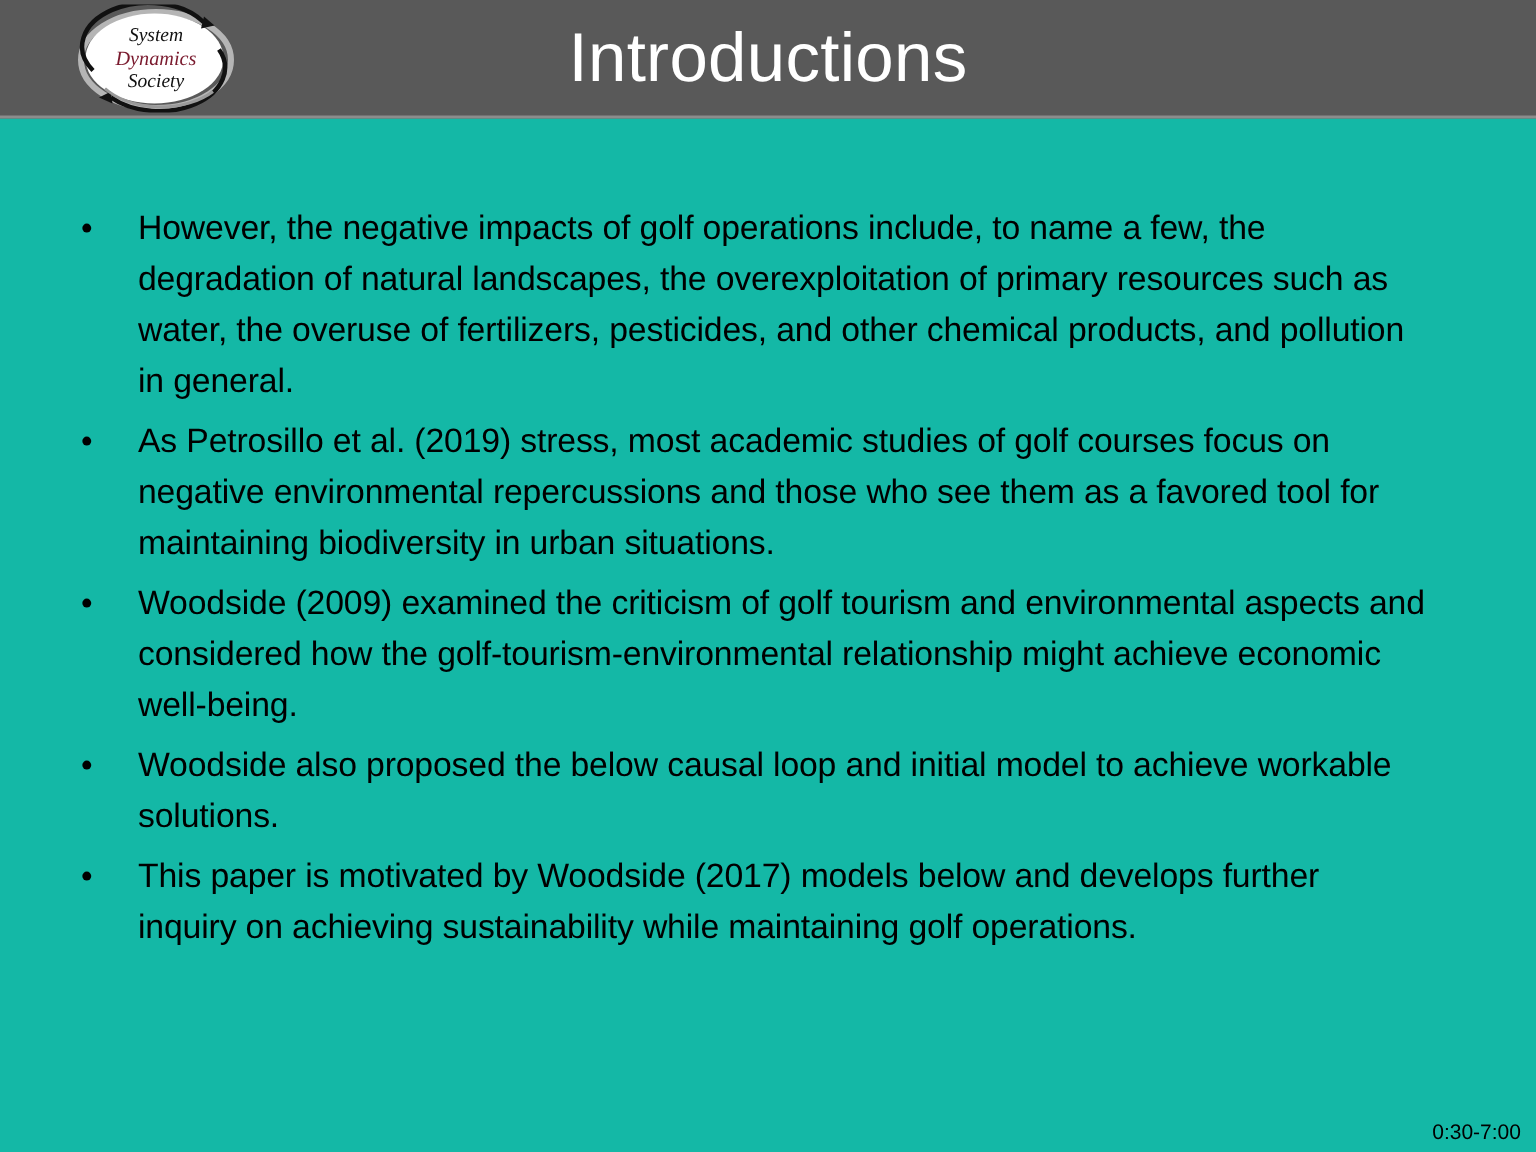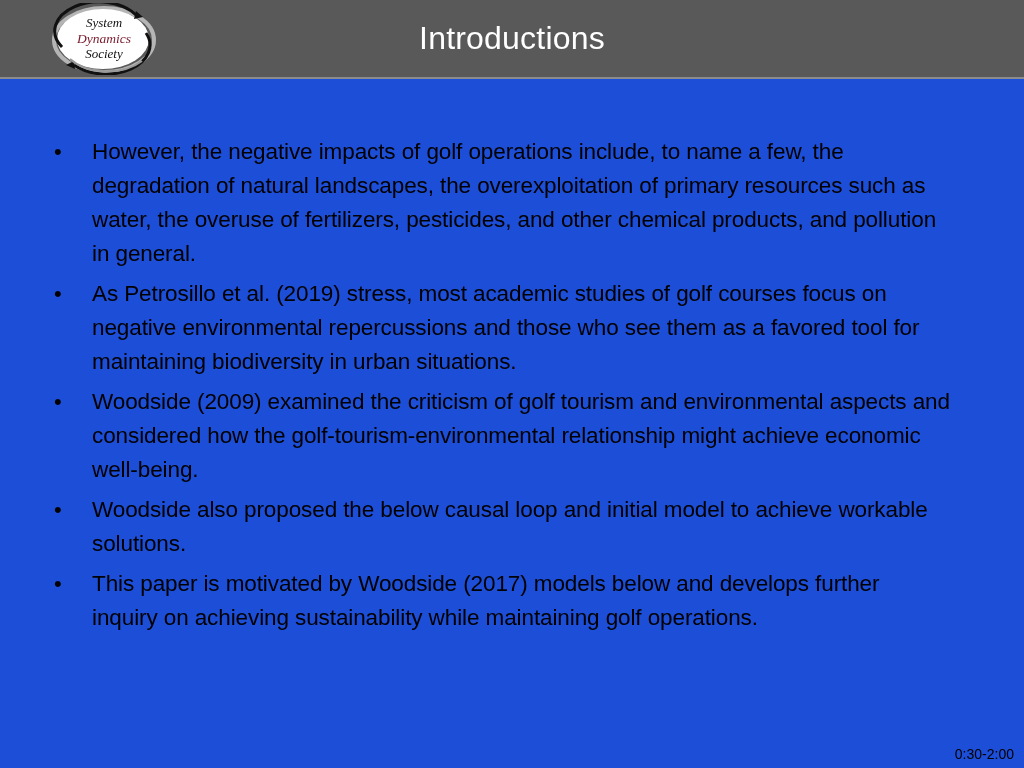--- a/index.html
+++ b/index.html
@@ -8,21 +8,21 @@
       width: 1024px;
       height: 768px;
       background: #ffffff;
       overflow: hidden;
       font-family: "Liberation Sans", "DejaVu Sans", sans-serif;
     }
     .slide {
       position: relative;
       width: 1024px;
       height: 768px;
-      background: #1d4ed8;
+      background: #14b8a6;
     }
     .header {
       position: absolute;
       left: 0; top: 0;
       width: 1024px;
       height: 77px;
       background: #595959;
       border-bottom: 2px solid #8c8c8c;
     }
     .logo {
@@ -33,21 +33,21 @@
       height: 72px;
     }
     .logo svg { width: 108px; height: 72px; display: block; }
     .title {
       position: absolute;
       left: 0;
       width: 1024px;
       top: 8px;
       text-align: center;
       color: #ffffff;
-      font-size: 32px;
+      font-size: 46px;
       line-height: 60px;
       font-family: "Liberation Sans", "DejaVu Sans", sans-serif;
       letter-spacing: 0.2px;
     }
     .content {
       position: absolute;
       left: 50px;
       top: 135px;
       width: 900px;
     }
@@ -128,15 +128,15 @@
         <span class="bullet-dot">•</span>
         <span>Woodside also proposed the below causal loop and initial model to achieve workable solutions.</span>
       </li>
       <li class="bullet">
         <span class="bullet-dot">•</span>
         <span>This paper is motivated by Woodside (2017) models below and develops further inquiry on achieving sustainability while maintaining golf operations.</span>
       </li>
     </ul>
   </div>
 
-  <div class="footer-note">0:30-2:00</div>
+  <div class="footer-note">0:30-7:00</div>
 
 </div>
 
 </body></html>

